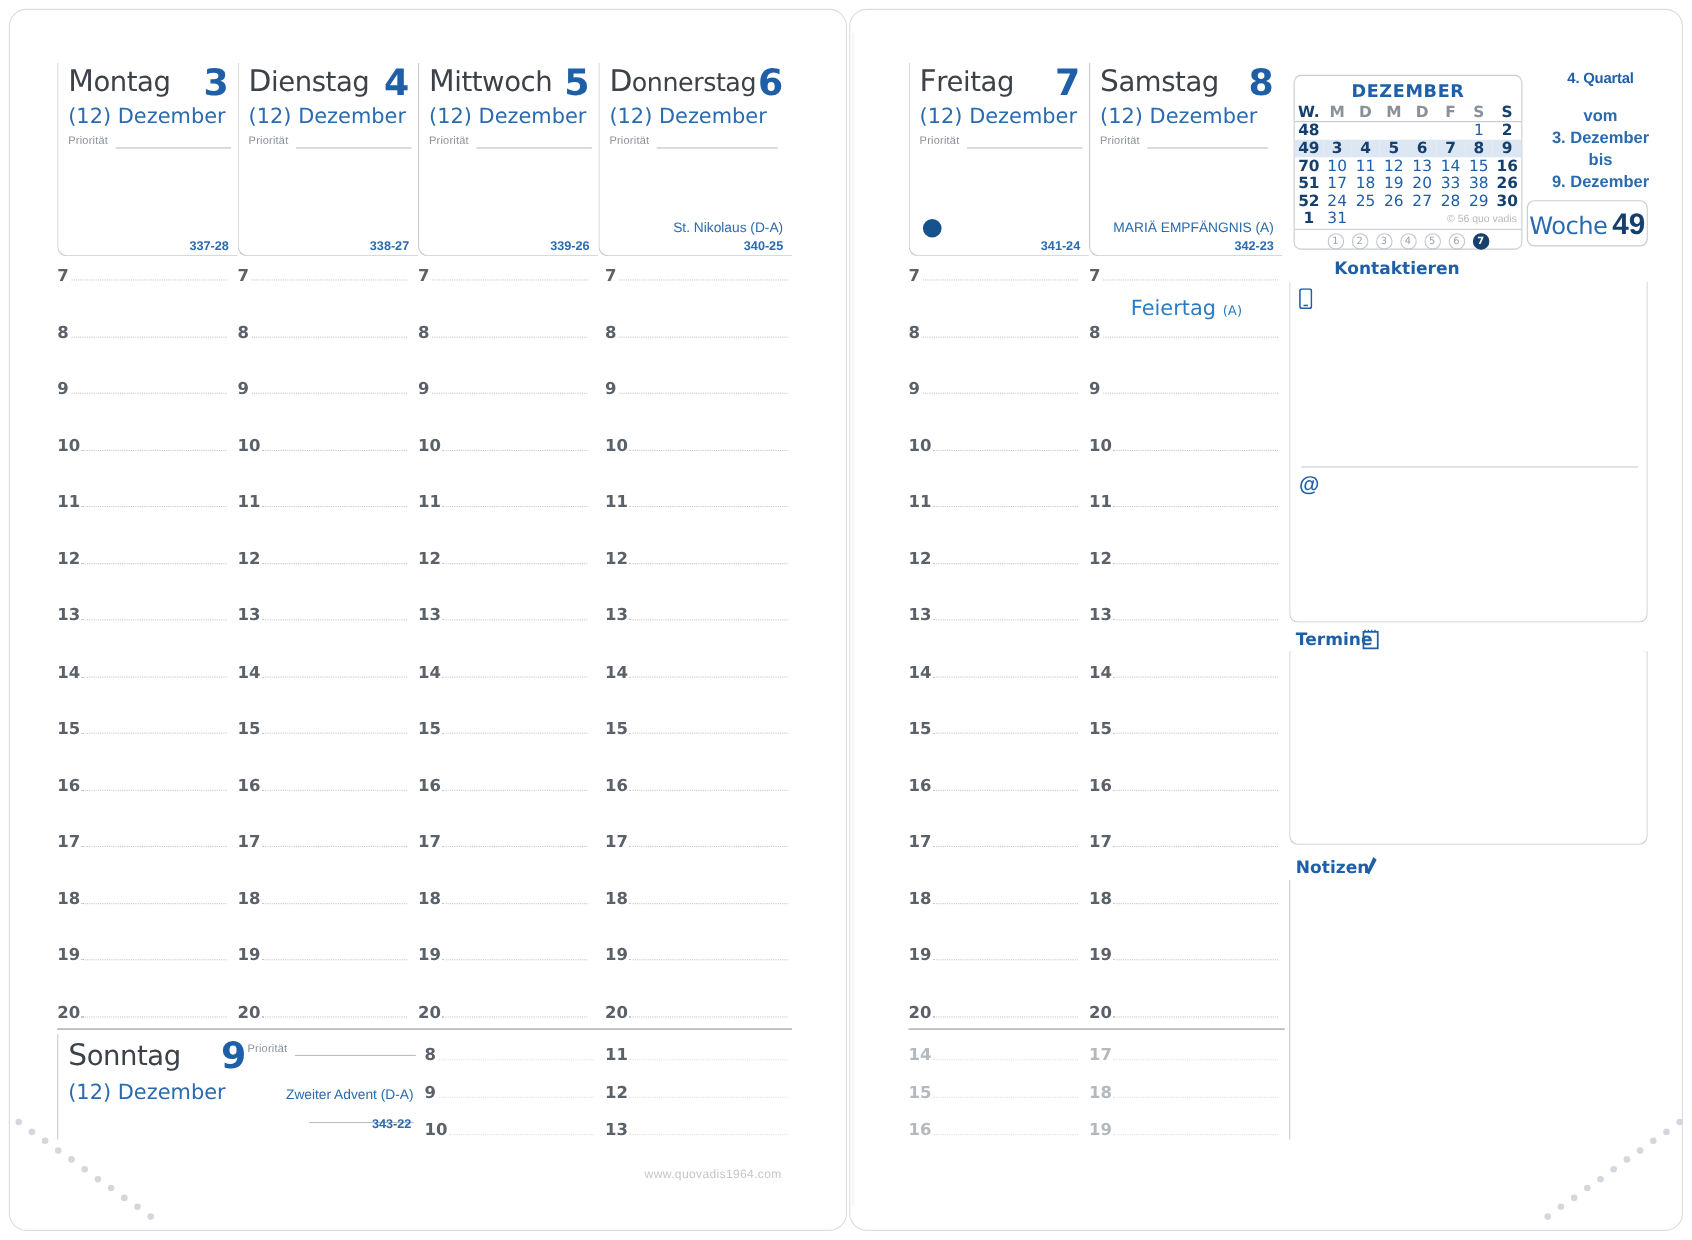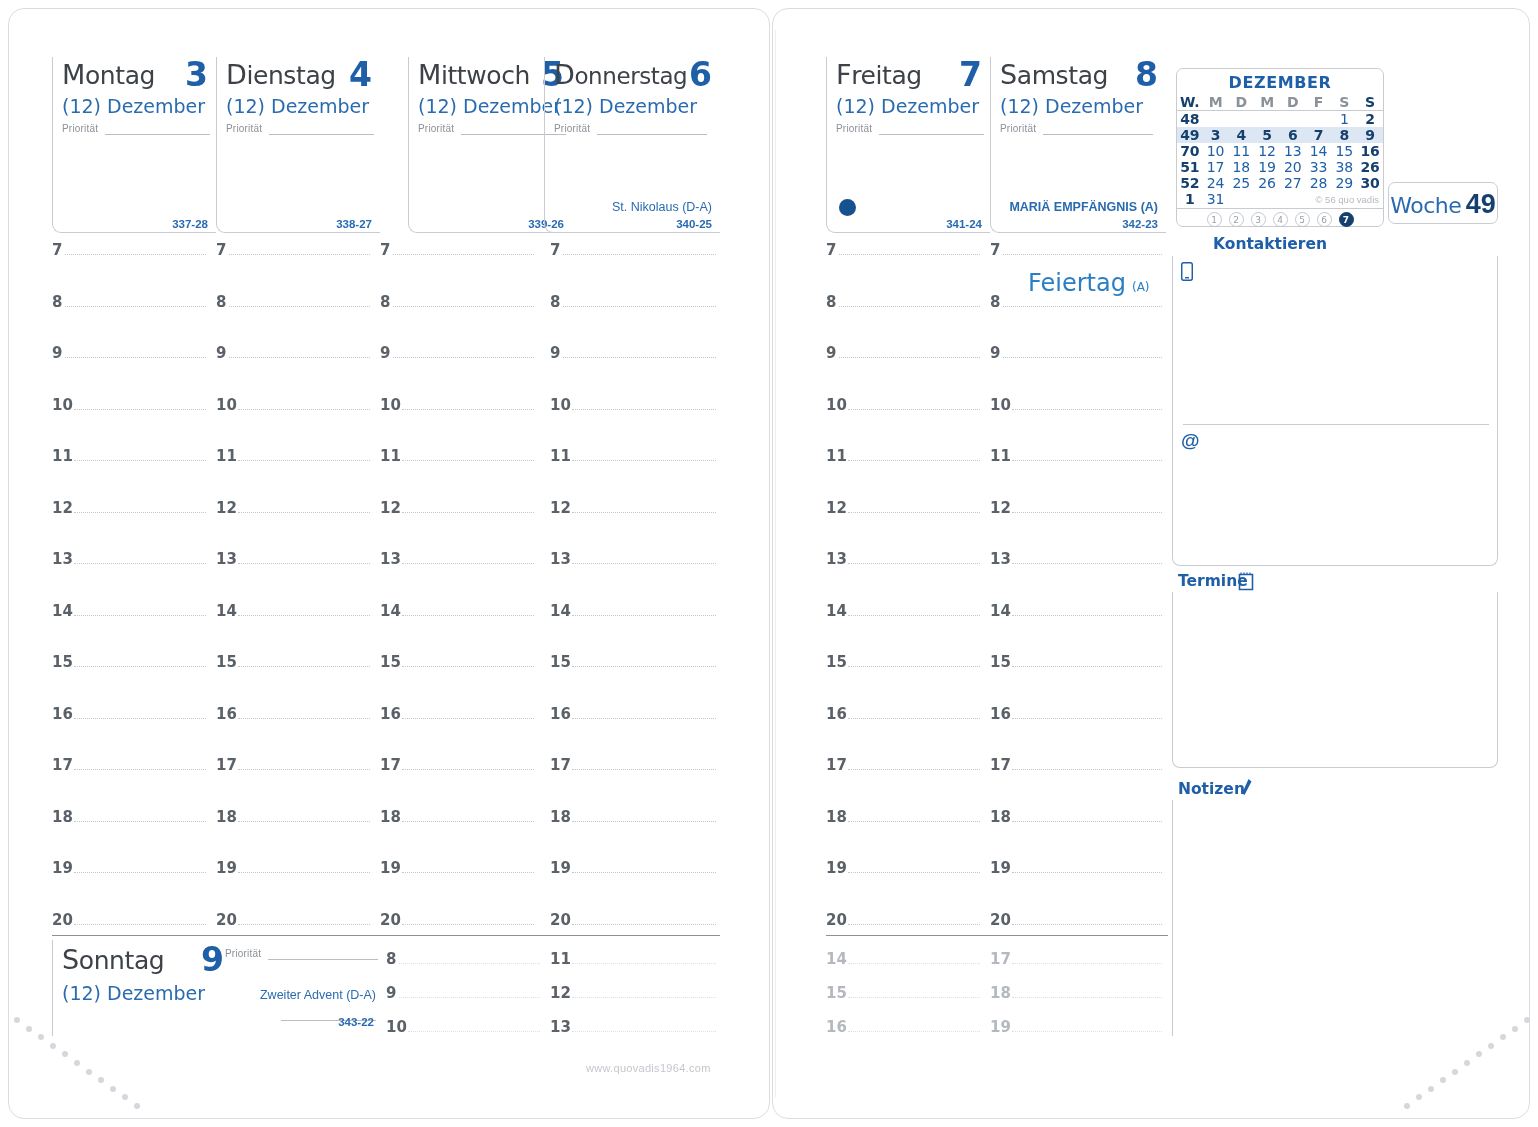--- a/index.html
+++ b/index.html
@@ -196,21 +196,21 @@
     <div class="dh-top">
       <div class="dh-name"><b>D</b><span>ienstag</span></div>
       <div class="dh-num">4</div>
     </div>
     <div class="dh-month">(12) Dezember</div>
     <div class="dh-prio">Priorität</div>
     <div class="dh-prio-line" style="width:105px;"></div>
     <div class="dh-code">338-27</div>
   </div>
 
-  <div class="dayhead" style="left:380px;top:57px;width:164px;height:176px;margin-left:28px;">
+  <div class="dayhead" style="left:380px;top:57px;width:164px;height:176px;">
     <div class="dh-top">
       <div class="dh-name"><b>M</b><span>ittwoch</span></div>
       <div class="dh-num">5</div>
     </div>
     <div class="dh-month">(12) Dezember</div>
     <div class="dh-prio">Priorität</div>
     <div class="dh-prio-line" style="width:105px;"></div>
     <div class="dh-code">339-26</div>
   </div>
 
@@ -239,21 +239,21 @@
   </div>
 
   <div class="dayhead" style="left:990px;top:57px;width:176px;height:176px;">
     <div class="dh-top">
       <div class="dh-name"><b>S</b><span>amstag</span></div>
       <div class="dh-num">8</div>
     </div>
     <div class="dh-month">(12) Dezember</div>
     <div class="dh-prio">Priorität</div>
     <div class="dh-prio-line" style="width:110px;"></div>
-    <div class="dh-holiday" style="bottom:18px;font-weight:bold;">MARIÄ EMPFÄNGNIS (A)</div>
+    <div class="dh-holiday" style="bottom:18px;">MARIÄ EMPFÄNGNIS (A)</div>
     <div class="dh-code">342-23</div>
   </div>
 
   <div id="hourgrid">
       <div class="hrow" style="left: 52px; top: 242px; width: 158px;">
         <span class="hnum">7</span>
         <span class="hline" style="left: 13px; width: 141px;"></span>
       </div>
       <div class="hrow" style="left: 52px; top: 293.5px; width: 158px;">
         <span class="hnum">8</span>
@@ -631,21 +631,21 @@
         <span class="hnum dim">18</span>
         <span class="hline dim" style="left: 22px; width: 150px;"></span>
       </div>
       <div class="hrow" style="left: 990px; top: 1019px; width: 176px;">
         <span class="hnum dim">19</span>
         <span class="hline dim" style="left: 22px; width: 150px;"></span>
       </div>
     </div>
 
   <div class="feiertag" style="left:1028px;top:269px;">
-    <span style="font-size:24px;">Feiertag</span>
+    <span style="font-size:19px;">Feiertag</span>
     <span>(A)</span>
   </div>
 
   <div class="rule-thick" style="left:52px;top:935px;width:668px;"></div>
   <div class="rule-thick" style="left:826px;top:935px;width:342px;"></div>
 
   <div class="sunday" style="left:52px;top:940px;width:330px;height:96px;">
     <div class="dh-name" style="left:9px;top:4px;"><b>S</b><span>onntag</span></div>
     <div class="dh-num" style="left:148px;right:auto;top:0px;">9</div>
     <div class="dh-month" style="top:42px;">(12) Dezember</div>
@@ -741,20 +741,27 @@
         <span class="dot">1</span>
         <span class="dot">2</span>
         <span class="dot">3</span>
         <span class="dot">4</span>
         <span class="dot">5</span>
         <span class="dot">6</span>
         <span class="dot on">7</span>
       </div>
   </div>
 
+  <div class="quartal" style="left:1390px;top:63px;">
+    <div class="q-title">4. Quartal</div>
+    <div class="q-line" style="margin-top:18px;">vom</div>
+    <div class="q-line">3. Dezember</div>
+    <div class="q-line">bis</div>
+    <div class="q-line">9. Dezember</div>
+  </div>
 
   <div class="woche-box" style="left:1388px;top:182px;width:110px;height:42px;">
     <div style="line-height:42px;">
       <span class="woche-w">Woche</span>
       <span class="woche-n">49</span>
     </div>
   </div>
 
   <div class="panel-label" style="left:1178px;top:235px;margin-left:35px;">Kontaktieren</div>
   <div class="panel-box" style="left:1172px;top:256px;width:326px;height:310px;">

